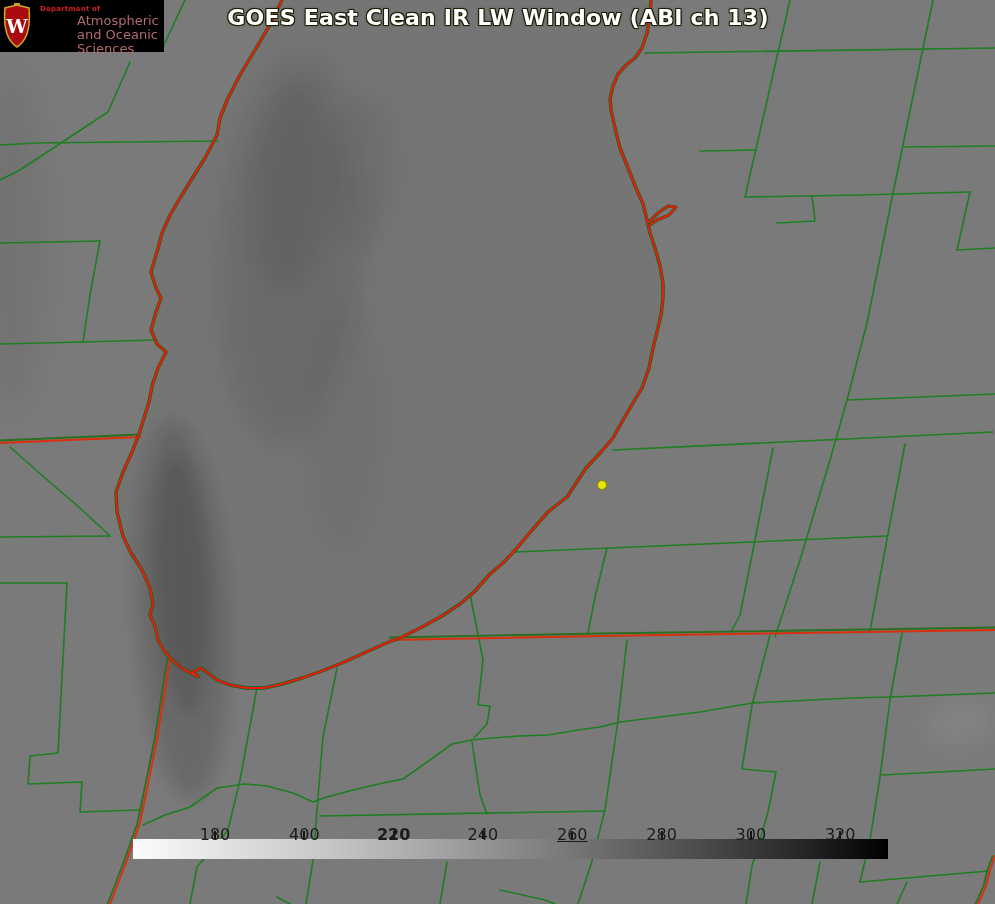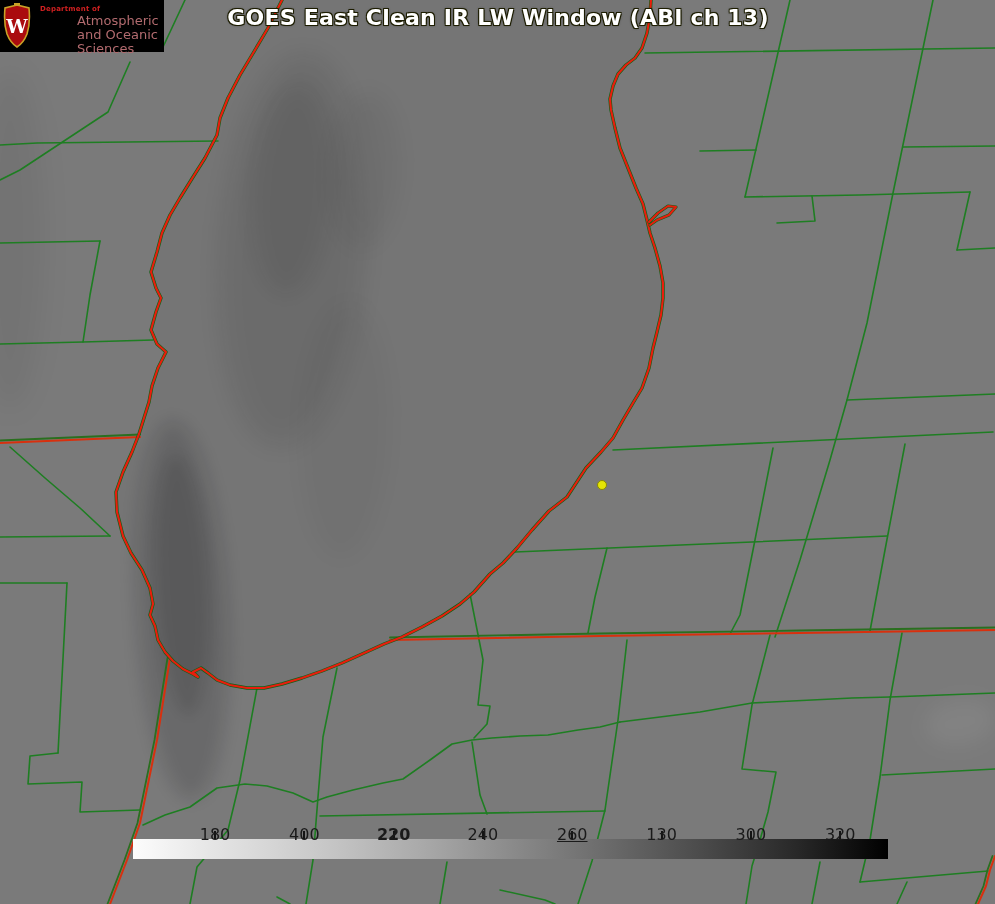--- a/index.html
+++ b/index.html
@@ -139,18 +139,18 @@
         <div class="cbar-tick" style="left: calc(70.01% - 1px);"></div>
         <div class="cbar-tick" style="left: calc(81.84% - 1px);"></div>
         <div class="cbar-tick" style="left: calc(93.67% - 1px);"></div>
       </div>
     <div id="cbar-labels">
         <div class="cbar-label" style="left: 10.86%;">180</div>
         <div class="cbar-label" style="left: 22.69%;">400</div>
         <div class="cbar-label" style="left: 34.52%; font-weight: bold;">220</div>
         <div class="cbar-label" style="left: 46.34%;">240</div>
         <div class="cbar-label" style="left: 58.18%; text-decoration: underline;">260</div>
-        <div class="cbar-label" style="left: 70.01%;">130</div>
+        <div class="cbar-label" style="left: 70.01%;">280</div>
         <div class="cbar-label" style="left: 81.84%; text-align: center;">300</div>
         <div class="cbar-label" style="left: 93.67%;">320</div>
       </div>
   </div>
 </div>
 
 </body></html>

